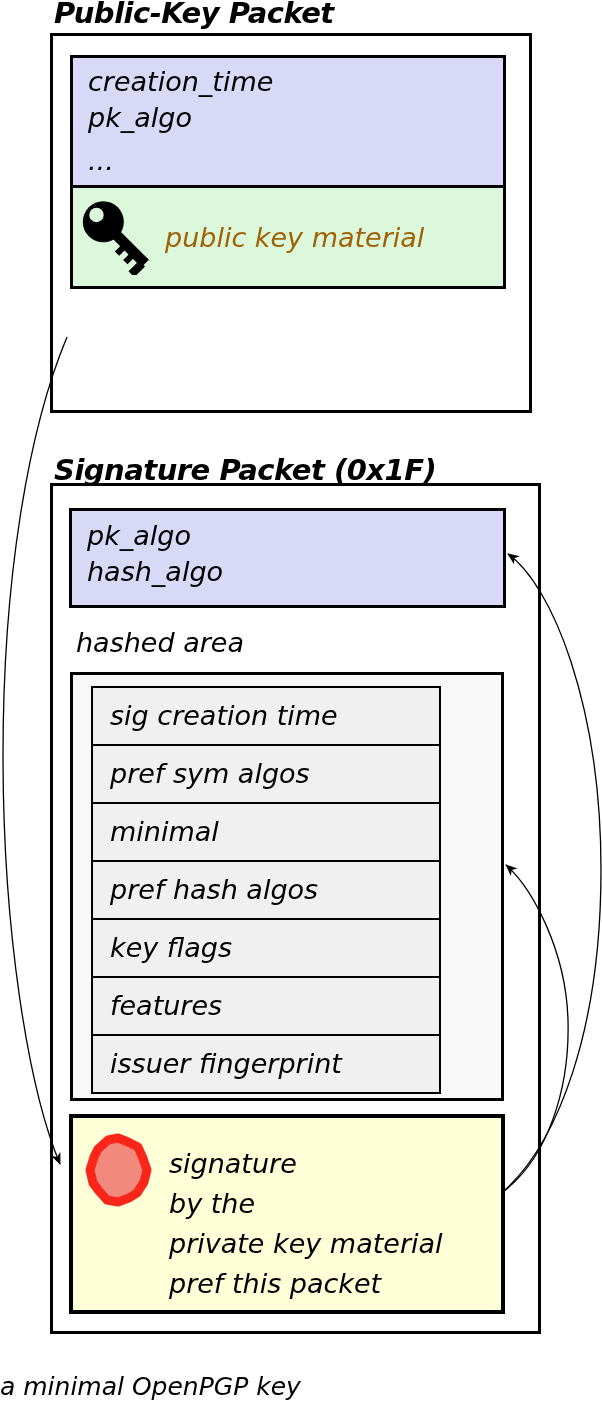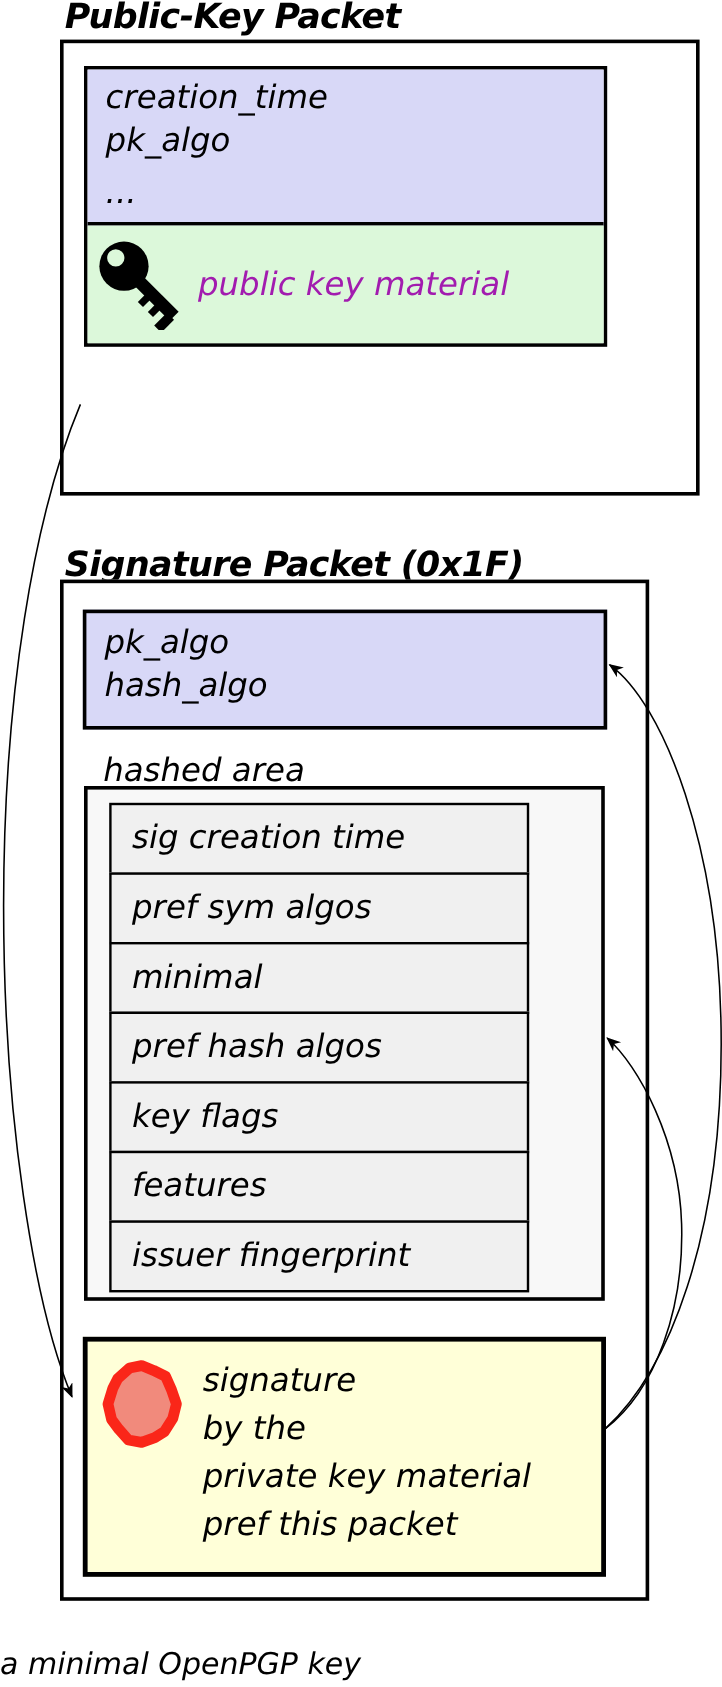--- a/index.html
+++ b/index.html
@@ -6,42 +6,42 @@
   html,body { background:#fff; }
   #canvas {
     position:relative; width:602px; height:1406px; background:#fff;
     font-family:"DejaVu Sans","Liberation Sans",sans-serif; color:#000; overflow:hidden;font-style:italic;
   }
   .sec-title { position:absolute; font-size:29px; font-weight:bold; line-height:31px; letter-spacing:-0.5px; white-space:nowrap; }
   .outer-box { position:absolute; background:#fff; border:3px solid #000; }
 
   
   #pk-title { left:54px; top:-2px; }
-  #pk-box   { left:50px; top:33px; width:533px; height:380px; }
+  #pk-box   { left:50px; top:33px; width:482px; height:380px; }
   #pk-inner { position:absolute; left:17px; top:19px; width:436px; border:3px solid #000; }
   #pk-fields { background:#d8d8f7; height:130px; border-bottom:3px solid #000; padding:6px 0 0 15px; font-size:27px; line-height:36px; }
   #pk-fields .ellipsis-line { margin-top:7px; }
-  #pk-material { background:#dcf8da; height:98px; display:flex; align-items:center; color:#a21caf; font-size:27px; }
+  #pk-material { background:#dcf8da; height:98px; display:flex; align-items:center; color:#a16207; font-size:27px; }
   #pk-material svg { flex:0 0 auto; margin-left:6px; }
   #pk-material .mat-label { margin-left:10px; white-space:nowrap; }
 
   
   #sig-title { left:54px; top:444px;margin-top:11px; }
   #sig-box   { left:50px; top:483px; width:491px; height:851px; }
   #sig-fields { position:absolute; left:16px; top:22px; width:437px; height:100px; background:#d8d8f7;
                 border:3px solid #000; padding:7px 0 0 15px; font-size:27px; line-height:36px; }
-  #hashed-label { position:absolute; left:33px; top:140px; font-size:27px; line-height:34px; }
-  #hashed-box { position:absolute; left:17px; top:169px; width:434px; height:429px; background:#f8f8f8; border:3px solid #000; }
+  #hashed-label { position:absolute; left:23px; top:140px; font-size:27px; line-height:34px; }
+  #hashed-box { position:absolute; left:17px; top:186px; width:434px; height:429px; background:#f8f8f8; border:3px solid #000; }
   #subpackets { position:absolute; left:18px; top:11px; width:350px; }
   .sp-row { height:60px; background:#f0f0f0; border:2px solid #000; font-size:27px; line-height:56px; padding-left:17px; white-space:nowrap; }
   .sp-row + .sp-row { margin-top:-2px; }
 
   #sig-block { position:absolute; left:16px; top:628px; width:436px; height:200px; background:#ffffd8; border:4px solid #000; }
   #sig-block svg.seal { position:absolute; left:10px; top:12px; }
-  #sig-text { position:absolute; left:96px; top:13px; font-size:27px; line-height:40px; white-space:nowrap; }
+  #sig-text { position:absolute; left:96px; top:26px; font-size:27px; line-height:40px; white-space:nowrap; }
 
   #caption { position:absolute; left:0; top:1372px; width:602px; text-align:left; font-size:25px; }
 
   #arrows { position:absolute; left:0; top:0; z-index:5; pointer-events:none; }
   #arrows path.flow { fill:none; stroke:#000; stroke-width:1.3px; }
 </style>
 </head>
 <body>
 
 <div id="canvas">

